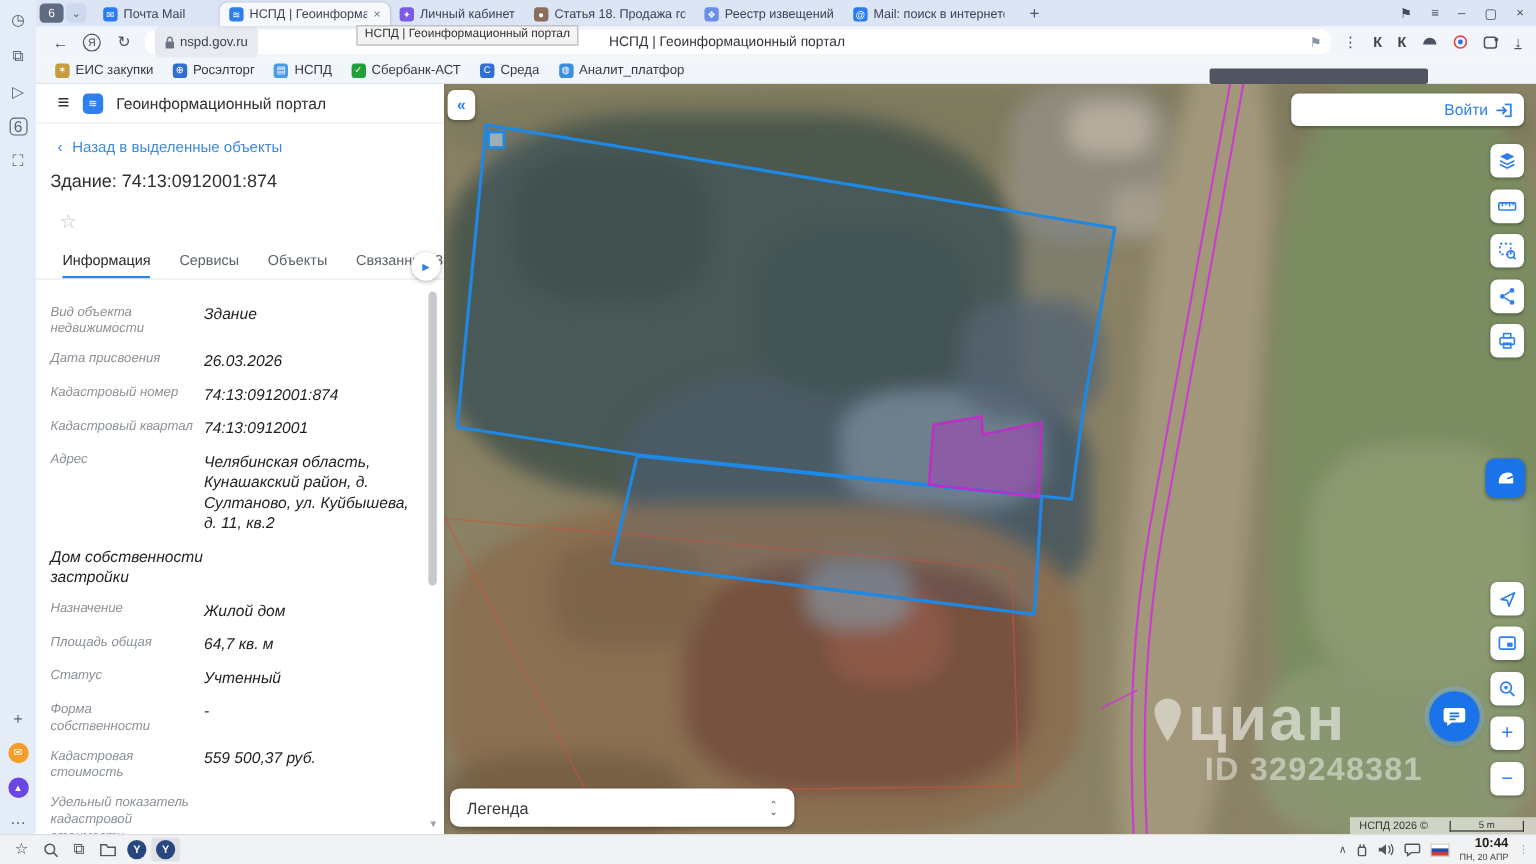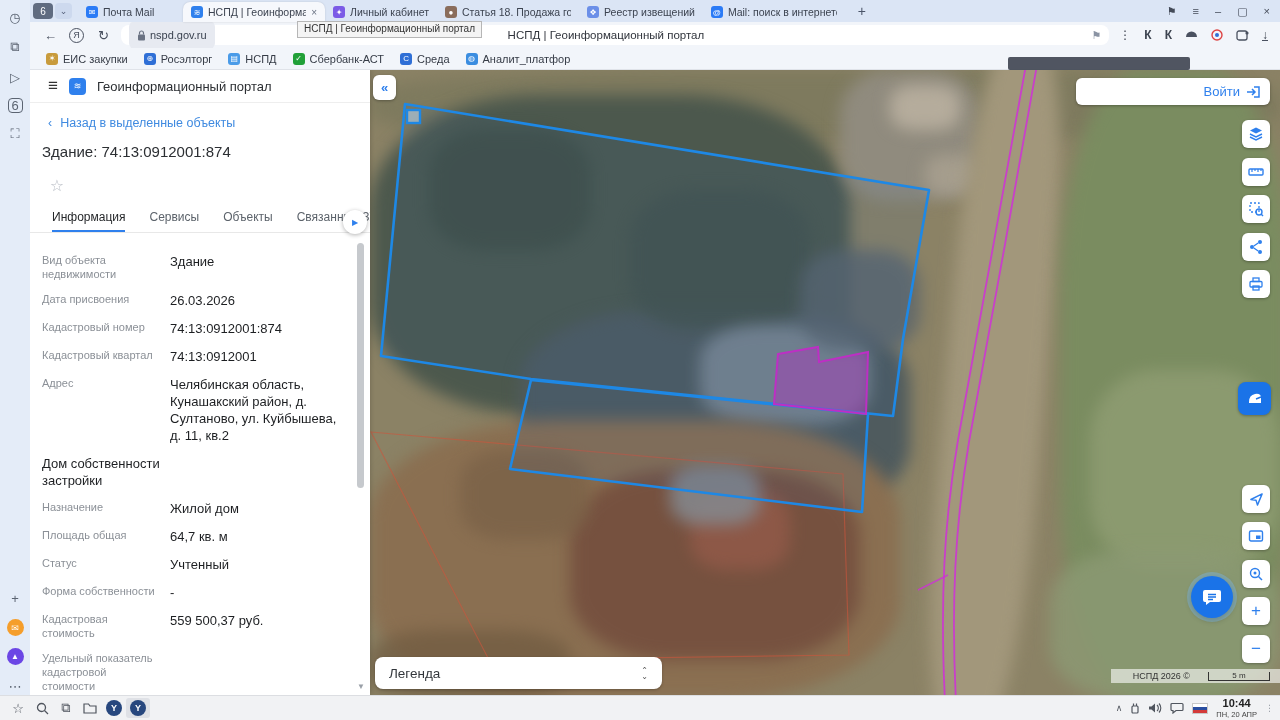--- a/index.html
+++ b/index.html
@@ -36,57 +36,57 @@
   .bm .fav { width:12px; height:12px; border-radius:3px; color:#fff; font-size:8px; display:flex; align-items:center; justify-content:center; }
   #dark-strip { left:1008px; top:57px; width:182px; height:13px; background:#3e4450; border-radius:2px; z-index:4; opacity:.9; }
   
   #taskbar { left:0; bottom:0; width:1280px; height:25px; background:#f1f2f4; border-top:1px solid #dcdee2; z-index:10; display:flex; align-items:center; padding:0 6px; color:#50555e; }
   .tb-ic { width:24px; height:20px; display:flex; align-items:center; justify-content:center; font-size:13px; }
   .ybadge { width:16px; height:16px; border-radius:50%; background:#27477e; color:#fff; font-size:9px; font-weight:bold; display:flex; align-items:center; justify-content:center; }
   .tb-active { background:#dfe1e6; border-radius:3px; }
   .tb-right { margin-left:auto; display:flex; align-items:center; gap:8px; }
   .ruflag { width:16px; height:11px; border:1px solid #c9c9c9; display:flex; flex-direction:column; }
   .ruflag div { flex:1; }
-  .tb-clock { text-align:center; line-height:1; }
+  .tb-clock { text-align:right; line-height:1; }
   .tb-clock .t { font-size:11px; font-weight:bold; color:#222; }
   .tb-clock .d { font-size:7.5px; color:#444; margin-top:2px; }
   
   #panel { left:30px; top:70px; width:340px; height:625px; background:#fff; z-index:3; box-shadow:1px 0 4px rgba(0,0,0,.15); }
   #panel-header { position:absolute; left:0; top:0; width:100%; height:33px; display:flex; align-items:center; gap:11px; padding-left:18px; border-bottom:1px solid #eee; }
   .hamb { font-size:17px; color:#333; }
   .logo { width:17px; height:17px; border-radius:4px; background:#2f80ed; color:#fff; font-size:9px; display:flex; align-items:center; justify-content:center; }
   .app-title { font-size:13px; color:#2c2f33; }
   #back-link { position:absolute; left:18px; top:46px; font-size:12.5px; color:#3f8ae0; display:flex; gap:8px; align-items:center; }
   #obj-title { position:absolute; left:12px; top:73px; font-size:15px; color:#2c2f33; }
   #fav-star { position:absolute; left:15px; top:103px; width:24px; height:24px; color:#b9bec6; font-size:16px; display:flex; align-items:center; justify-content:center; }
   #panel-tabs { position:absolute; left:0; top:140px; width:100%; height:23px; display:flex; gap:24px; padding-left:22px; font-size:12px; color:#5c636b; border-bottom:1px solid #e8e8e8; overflow:hidden; white-space:nowrap; }
   #panel-tabs .ptab.active { color:#26282b; border-bottom:2px solid #2f80ed; }
   #tab-next { position:absolute; left:313px; top:140px; width:24px; height:24px; border-radius:50%; background:#fff; box-shadow:0 1px 4px rgba(0,0,0,.3); color:#2f80ed; font-size:8px; display:flex; align-items:center; justify-content:center; z-index:2; }
-  #fields { position:absolute; left:0; top:170px; width:328px; height:455px; overflow:hidden; padding:13px 0 0 12px; }
+  #fields { position:absolute; left:0; top:170px; width:328px; height:455px; overflow:hidden; padding:13px 0 0 12px;font-style:italic; }
   .field-row { display:flex; margin-bottom:11px; }
   .f-label { width:128px; font-size:11px; line-height:14px; color:#8b9097; flex:none; padding-right:8px; }
   .f-value { width:180px; font-size:13px; line-height:17px; color:#1d1f22; }
   #panel-scroll { position:absolute; right:6px; top:173px; width:7px; height:440px; }
   #panel-thumb { position:absolute; right:0; top:0; width:7px; height:245px; background:#c6c9cd; border-radius:4px; }
   #panel-down { position:absolute; right:5px; bottom:4px; font-size:8px; color:#9aa0a8; }
   
   #map { left:370px; top:70px; width:910px; height:625px; overflow:hidden; background:#8b8265; }
   .blob { position:absolute; filter:blur(8px); border-radius:35%; }
   #mapsvg { position:absolute; left:0; top:0; z-index:2; }
   .map-btn { position:absolute; width:28px; height:28px; background:#fff; border-radius:6px; box-shadow:0 1px 3px rgba(0,0,0,.3); display:flex; align-items:center; justify-content:center; z-index:4; color:#2f80ed; }
   #collapse-btn { left:3px; top:5px; width:23px; height:25px; font-size:13px; font-weight:bold; }
   #login-btn { left:706px; top:8px; width:194px; height:27px; justify-content:flex-end; padding-right:10px; gap:6px; font-size:13px; color:#2f80ed; }
   #basemap-btn { left:868px; top:312px; width:33px; height:33px; background:#1a73e8; border-radius:8px; }
   #chat-fab { position:absolute; left:821px; top:506px; width:42px; height:42px; border-radius:50%; background:#1a73e8; z-index:5; display:flex; align-items:center; justify-content:center; box-shadow:0 0 0 4px rgba(120,190,255,.35), 0 2px 6px rgba(0,0,0,.3); }
   #legend-box { position:absolute; left:5px; top:587px; width:287px; height:32px; background:#fff; border-radius:8px; box-shadow:0 1px 3px rgba(0,0,0,.25); display:flex; align-items:center; padding:0 14px; font-size:13.5px; color:#33373c; z-index:4; }
   #legend-box .chevs { margin-left:auto; display:flex; flex-direction:column; line-height:5px; font-size:8px; color:#555; gap:1px; }
   #watermark { position:absolute; left:590px; top:500px; z-index:3; color:rgba(255,255,255,.55); }
   #wm-name { font-size:52px; font-weight:bold; letter-spacing:2px; display:flex; align-items:center; gap:4px; }
   #wm-id { font-size:27px; font-weight:bold; color:rgba(255,255,255,.45); margin:-4px 0 0 44px; letter-spacing:1px; }
-  #attrib { position:absolute; right:0; bottom:12px; height:14px; background:rgba(255,255,255,.6); display:flex; align-items:center; gap:18px; padding:0 10px 0 22px; font-size:9px; color:#333; z-index:4; }
+  #attrib { position:absolute; right:0; bottom:0; height:14px; background:rgba(255,255,255,.6); display:flex; align-items:center; gap:18px; padding:0 10px 0 8px; font-size:9px; color:#333; z-index:4; }
   #scalebar { width:62px; height:9px; border-left:1px solid #333; border-right:1px solid #333; border-bottom:1px solid #333; text-align:center; font-size:8px; line-height:7px; }
 </style>
 </head>
 <body>
 
 <div class="abs" id="browser-sidebar">
   <div class="sbi">◷</div>
   <div class="sbi">⧉</div>
   <div class="sbi">▷</div>
   <div class="sbi badge-six">6</div>
@@ -422,20 +422,29 @@
   </div>
 
   <div id="legend-box">
     <span>Легенда</span>
     <span class="chevs">
         <span>⌃</span>
         <span>⌄</span>
       </span>
   </div>
 
+  <div id="watermark">
+    <div id="wm-name">
+      <svg width="26" height="38" viewBox="0 0 26 38">
+          <path d="M13 1 a11 11 0 0 1 11 11 c0 8 -11 25 -11 25 s-11 -17 -11 -25 a11 11 0 0 1 11 -11" fill="rgba(255,255,255,0.5)"></path>
+        </svg>
+      <span>циан</span>
+    </div>
+    <div id="wm-id">ID 329248381</div>
+  </div>
 
   <div id="attrib">
     <span>НСПД 2026 ©</span>
     <span id="scalebar"><span>5 m</span></span>
   </div>
 </div>
 
 <div class="abs" id="taskbar">
   <div class="tb-ic">☆</div>
   <div class="tb-ic">

